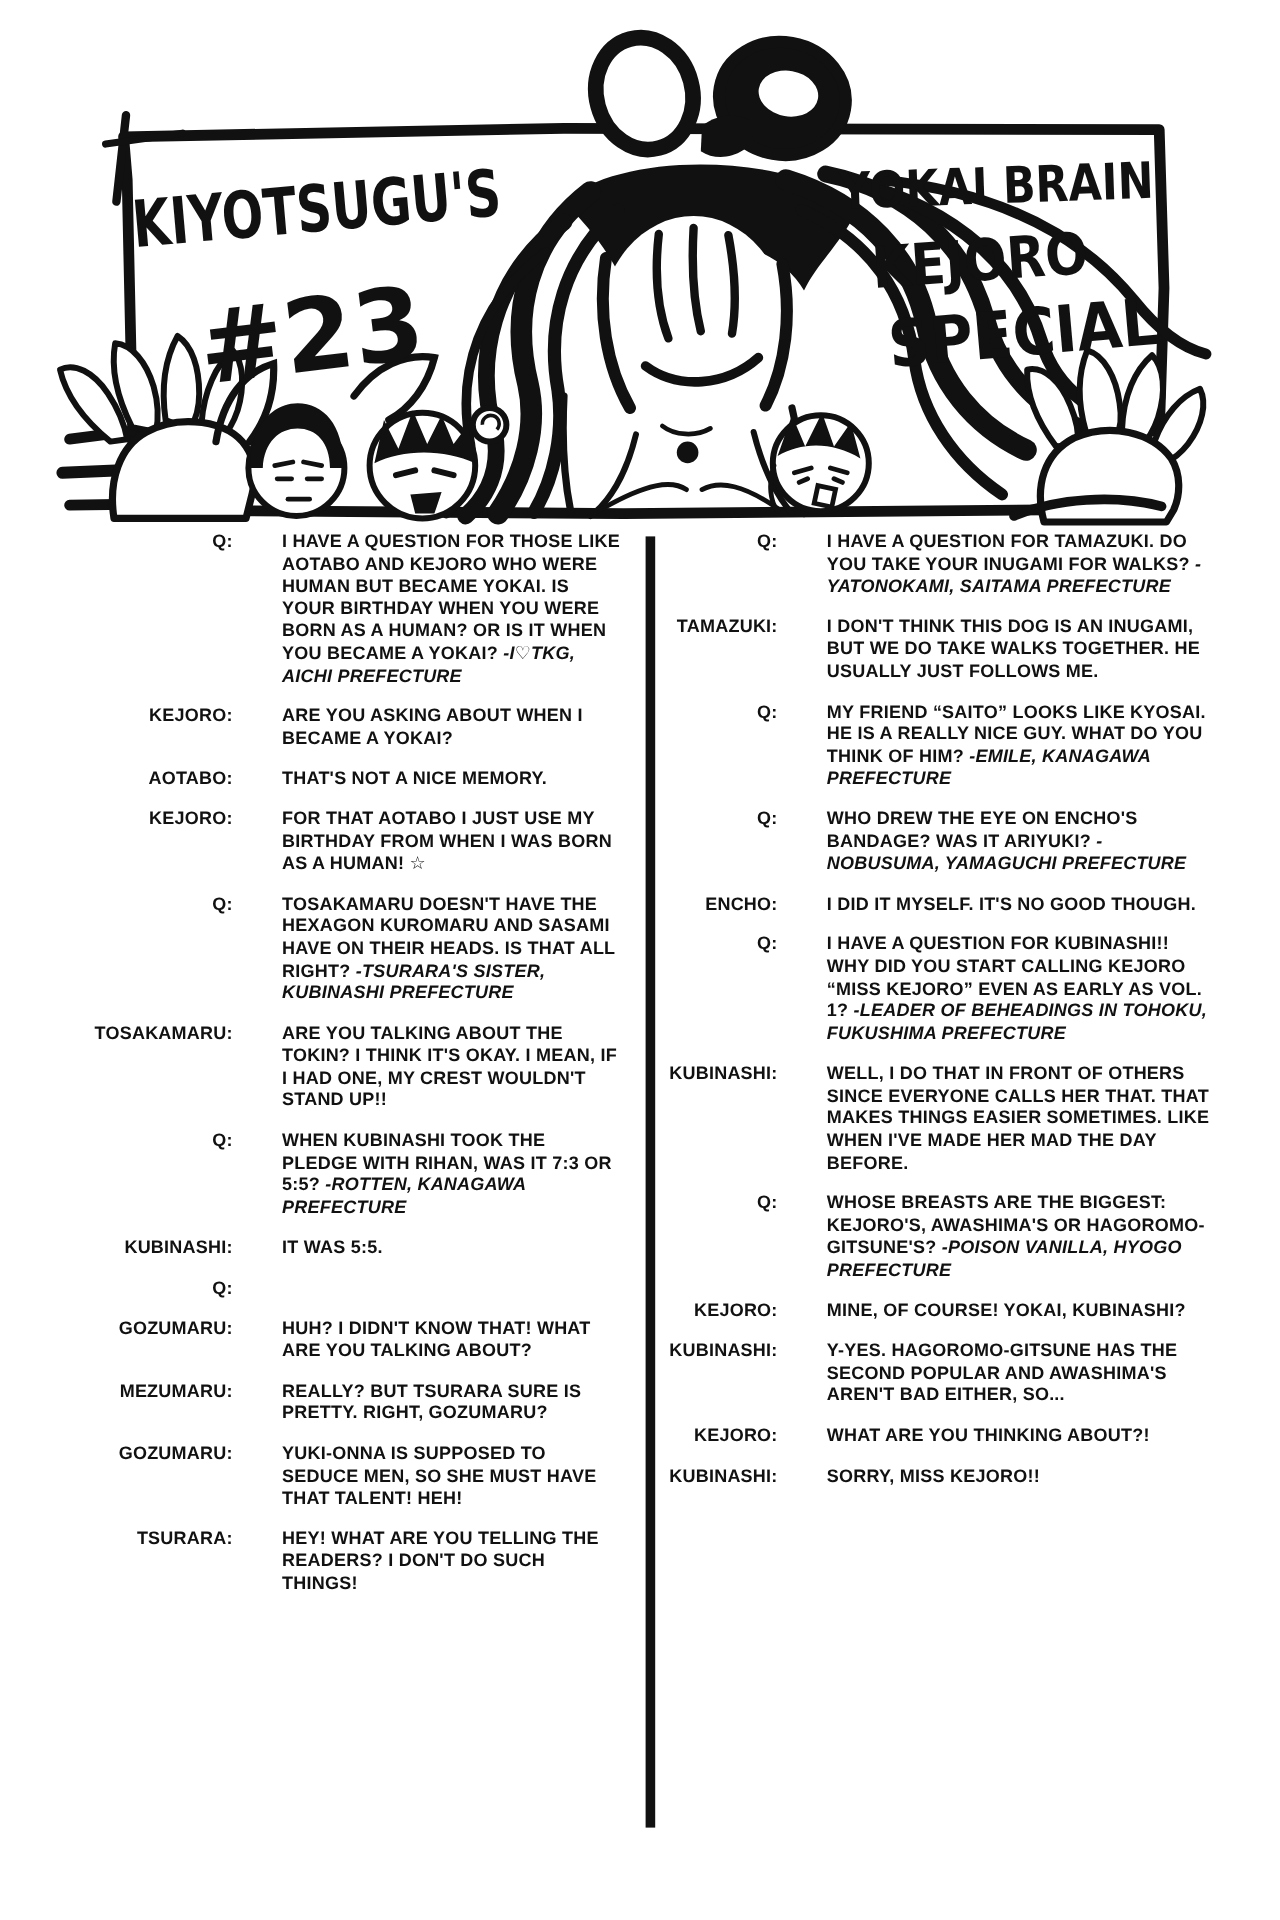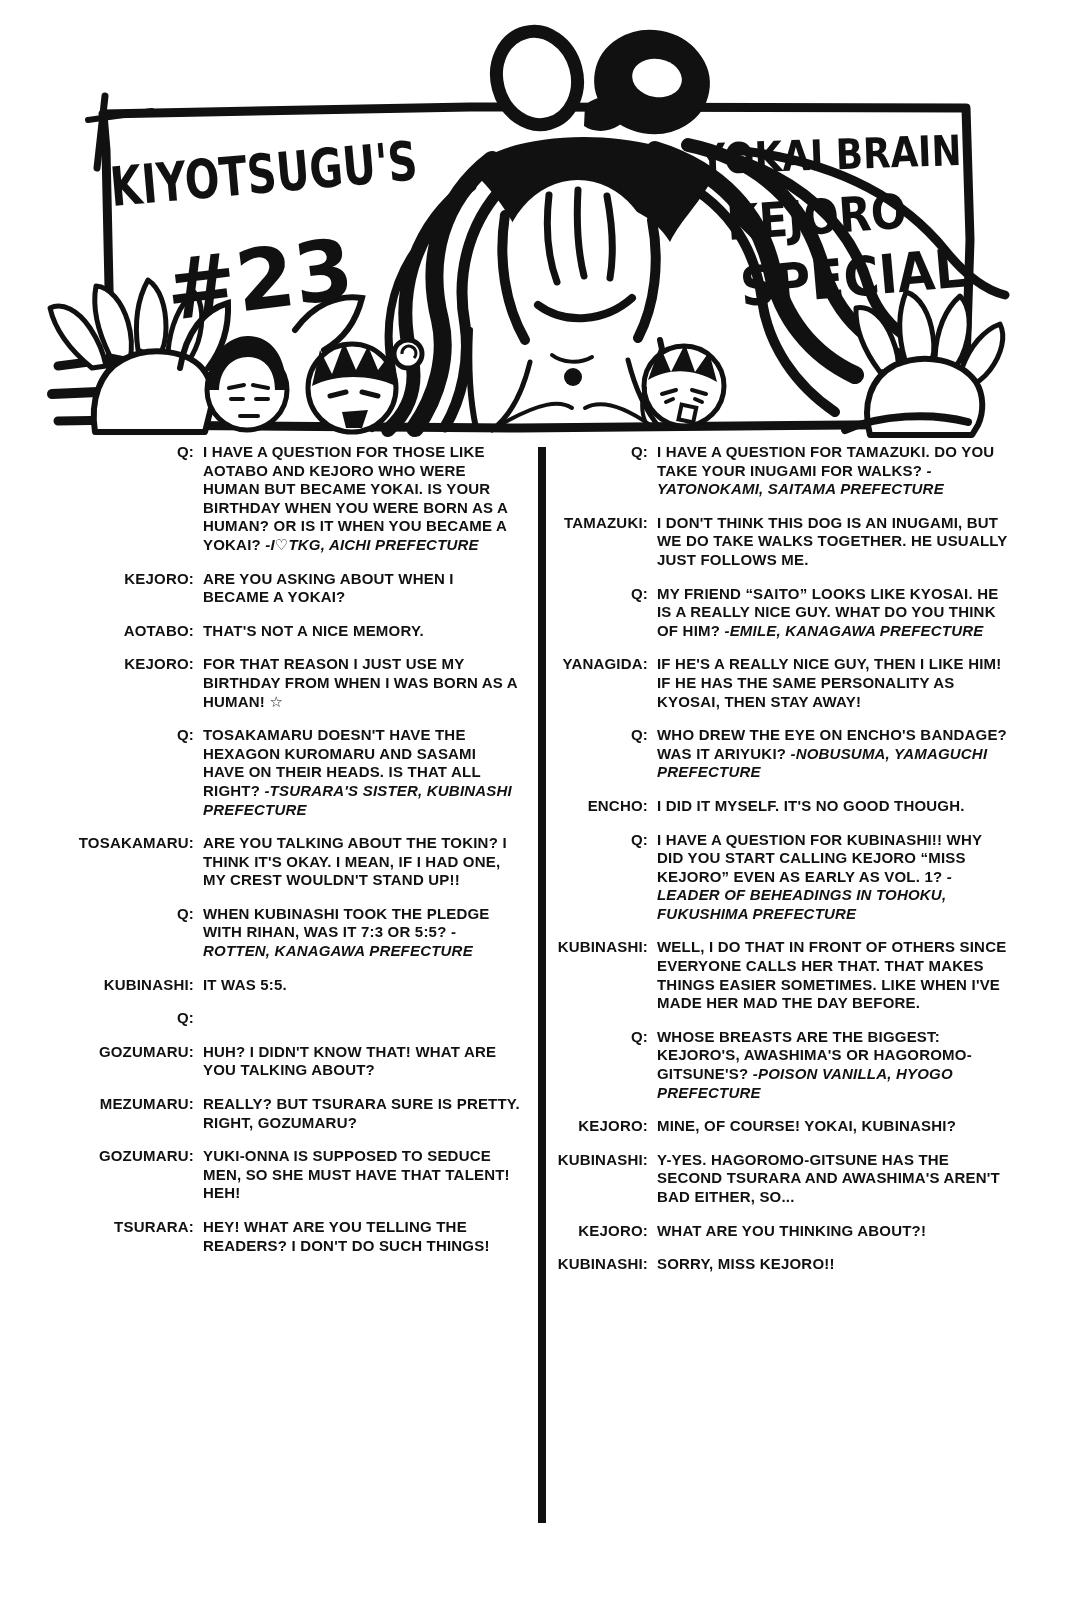--- a/index.html
+++ b/index.html
@@ -8,21 +8,21 @@
   .header-svg{position:absolute;left:0;top:0;}
   .header-svg text{font-family:"DejaVu Sans","Liberation Sans",sans-serif;font-weight:bold;fill:#111;}
   .col{position:absolute;top:443px;width:460px;}
   .col-left{left:60px;}
   .col-right{left:548px;}
   .qa{display:flex;gap:9px;margin-bottom:15px;font-size:15px;line-height:1.24;
       font-weight:bold;letter-spacing:.2px;}
   .spk{flex:none;text-align:right;white-space:nowrap;}
   .col-left .spk{width:134px;}
   .col-right .spk{width:100px;}
-  .txt{flex:1;}
+  .txt{flex:1;margin-left:32px;}
   .attr{}
   .divider{position:absolute;left:538px;top:447px;width:8px;height:1076px;background:#111;}
 </style>
 </head>
 <body>
 
 <div class="page">
 
   <svg class="header-svg" width="1067" height="445" viewBox="0 0 1067 445">
 
@@ -162,21 +162,21 @@
       <div class="qa">
         <div class="spk">KEJORO:</div>
         <div class="txt"><span>ARE YOU ASKING ABOUT WHEN I BECAME A YOKAI?</span> </div>
       </div>
       <div class="qa">
         <div class="spk">AOTABO:</div>
         <div class="txt"><span>THAT'S NOT A NICE MEMORY.</span> </div>
       </div>
       <div class="qa">
         <div class="spk">KEJORO:</div>
-        <div class="txt"><span>FOR THAT REASON I JUST USE MY BIRTHDAY FROM WHEN I WAS BORN AS A HUMAN! ☆</span> </div>
+        <div class="txt"><span>FOR THAT AOTABO I JUST USE MY BIRTHDAY FROM WHEN I WAS BORN AS A HUMAN! ☆</span> </div>
       </div>
       <div class="qa">
         <div class="spk">Q:</div>
         <div class="txt"><span>TOSAKAMARU DOESN'T HAVE THE HEXAGON KUROMARU AND SASAMI HAVE ON THEIR HEADS. IS THAT ALL RIGHT?</span> <i class="attr">-TSURARA'S SISTER, KUBINASHI PREFECTURE</i></div>
       </div>
       <div class="qa">
         <div class="spk">TOSAKAMARU:</div>
         <div class="txt"><span>ARE YOU TALKING ABOUT THE TOKIN? I THINK IT'S OKAY. I MEAN, IF I HAD ONE, MY CREST WOULDN'T STAND UP!!</span> </div>
       </div>
       <div class="qa">
@@ -216,24 +216,20 @@
       </div>
       <div class="qa">
         <div class="spk">TAMAZUKI:</div>
         <div class="txt"><span>I DON'T THINK THIS DOG IS AN INUGAMI, BUT WE DO TAKE WALKS TOGETHER. HE USUALLY JUST FOLLOWS ME.</span> </div>
       </div>
       <div class="qa">
         <div class="spk">Q:</div>
         <div class="txt"><span>MY FRIEND “SAITO” LOOKS LIKE KYOSAI. HE IS A REALLY NICE GUY. WHAT DO YOU THINK OF HIM?</span> <i class="attr">-EMILE, KANAGAWA PREFECTURE</i></div>
       </div>
       <div class="qa">
-        <div class="spk">YANAGIDA:</div>
-        <div class="txt"><span>IF HE'S A REALLY NICE GUY, THEN I LIKE HIM! IF HE HAS THE SAME PERSONALITY AS KYOSAI, THEN STAY AWAY!</span> </div>
-      </div>
-      <div class="qa">
         <div class="spk">Q:</div>
         <div class="txt"><span>WHO DREW THE EYE ON ENCHO'S BANDAGE? WAS IT ARIYUKI?</span> <i class="attr">-NOBUSUMA, YAMAGUCHI PREFECTURE</i></div>
       </div>
       <div class="qa">
         <div class="spk">ENCHO:</div>
         <div class="txt"><span>I DID IT MYSELF. IT'S NO GOOD THOUGH.</span> </div>
       </div>
       <div class="qa">
         <div class="spk">Q:</div>
         <div class="txt"><span>I HAVE A QUESTION FOR KUBINASHI!! WHY DID YOU START CALLING KEJORO “MISS KEJORO” EVEN AS EARLY AS VOL. 1?</span> <i class="attr">-LEADER OF BEHEADINGS IN TOHOKU, FUKUSHIMA PREFECTURE</i></div>
@@ -245,21 +241,21 @@
       <div class="qa">
         <div class="spk">Q:</div>
         <div class="txt"><span>WHOSE BREASTS ARE THE BIGGEST: KEJORO'S, AWASHIMA'S OR HAGOROMO-GITSUNE'S?</span> <i class="attr">-POISON VANILLA, HYOGO PREFECTURE</i></div>
       </div>
       <div class="qa">
         <div class="spk">KEJORO:</div>
         <div class="txt"><span>MINE, OF COURSE! YOKAI, KUBINASHI?</span> </div>
       </div>
       <div class="qa">
         <div class="spk">KUBINASHI:</div>
-        <div class="txt"><span>Y-YES. HAGOROMO-GITSUNE HAS THE SECOND TSURARA AND AWASHIMA'S AREN'T BAD EITHER, SO...</span> </div>
+        <div class="txt"><span>Y-YES. HAGOROMO-GITSUNE HAS THE SECOND POPULAR AND AWASHIMA'S AREN'T BAD EITHER, SO...</span> </div>
       </div>
       <div class="qa">
         <div class="spk">KEJORO:</div>
         <div class="txt"><span>WHAT ARE YOU THINKING ABOUT?!</span> </div>
       </div>
       <div class="qa">
         <div class="spk">KUBINASHI:</div>
         <div class="txt"><span>SORRY, MISS KEJORO!!</span> </div>
       </div>
     </div>

